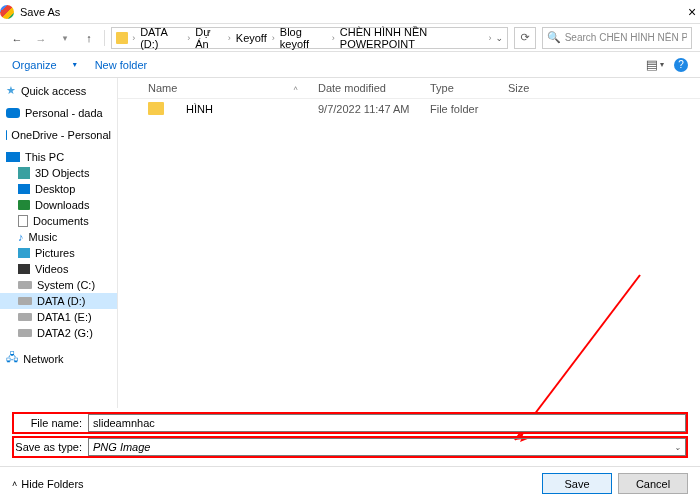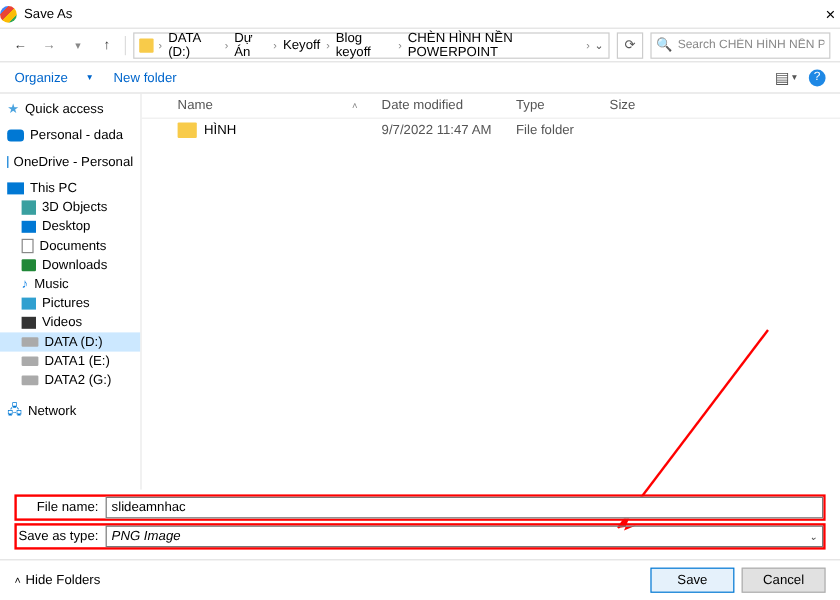--- a/index.html
+++ b/index.html
@@ -50,21 +50,21 @@
 .side-gap { height: 6px; }
 
 .filearea { flex: 1; position: relative; }
 .cols { display: flex; padding: 4px 0 4px 30px; color: #555; border-bottom: 1px solid #eee; }
 .cols .c1 { width: 170px; display: flex; align-items: center; justify-content: space-between; padding-right: 20px; }
 .cols .c2 { width: 112px; }
 .cols .c3 { width: 78px; }
 .cols .c4 { width: 60px; }
 .sort-ind { font-size: 8px; color: #888; }
 .row { display: flex; padding: 3px 0 3px 30px; align-items: center; }
-.row .c1 { width: 170px; display: flex; align-items: center; gap: 6px; }
+.row .c1 { width: 170px; display: flex; align-items: center; gap: 22px; }
 .row .c2 { width: 112px; color: #555; }
 .row .c3 { width: 78px; color: #555; }
 .folder-ic { width: 16px; height: 13px; background: #f8cb4a; border-radius: 1px; }
 
 .bottom { position: absolute; bottom: 0; left: 0; right: 0; }
 .form-area { padding: 6px 12px 4px; }
 .form-row { display: flex; align-items: center; margin-bottom: 4px; }
 .form-label { width: 74px; text-align: right; padding-right: 6px; }
 .form-input { flex: 1; height: 18px; border: 1px solid #7a7a7a; padding: 0 4px; font-size: 11px; }
 .combobox { flex: 1; height: 18px; border: 1px solid #7a7a7a; display: flex; align-items: center; padding: 0 4px; justify-content: space-between; font-style: italic; }
@@ -158,38 +158,42 @@
       </div>
     <div class="side-item sub">
         <span class="ic-3d si-icon"></span>
         <span>3D Objects</span>
       </div>
     <div class="side-item sub">
         <span class="ic-desk si-icon"></span>
         <span>Desktop</span>
       </div>
     <div class="side-item sub">
+        <span class="ic-down si-icon"></span>
+        <span>Downloads</span>
+      </div>
+    <div class="side-item sub">
         <span class="ic-doc si-icon"></span>
         <span>Documents</span>
       </div>
     <div class="side-item sub">
-        <span class="ic-down si-icon"></span>
-        <span>Downloads</span>
-      </div>
-    <div class="side-item sub">
         <span class="ic-music">♪</span>
         <span>Music</span>
       </div>
     <div class="side-item sub">
         <span class="ic-pic si-icon"></span>
         <span>Pictures</span>
       </div>
     <div class="side-item sub">
         <span class="ic-vid si-icon"></span>
         <span>Videos</span>
+      </div>
+    <div class="side-item sub">
+        <span class="ic-drive si-icon"></span>
+        <span>System (C:)</span>
       </div>
     <div class="side-item sub sel">
         <span class="ic-drive si-icon"></span>
         <span>DATA  (D:)</span>
       </div>
     <div class="side-item sub">
         <span class="ic-drive si-icon"></span>
         <span>DATA1 (E:)</span>
       </div>
     <div class="side-item sub">

